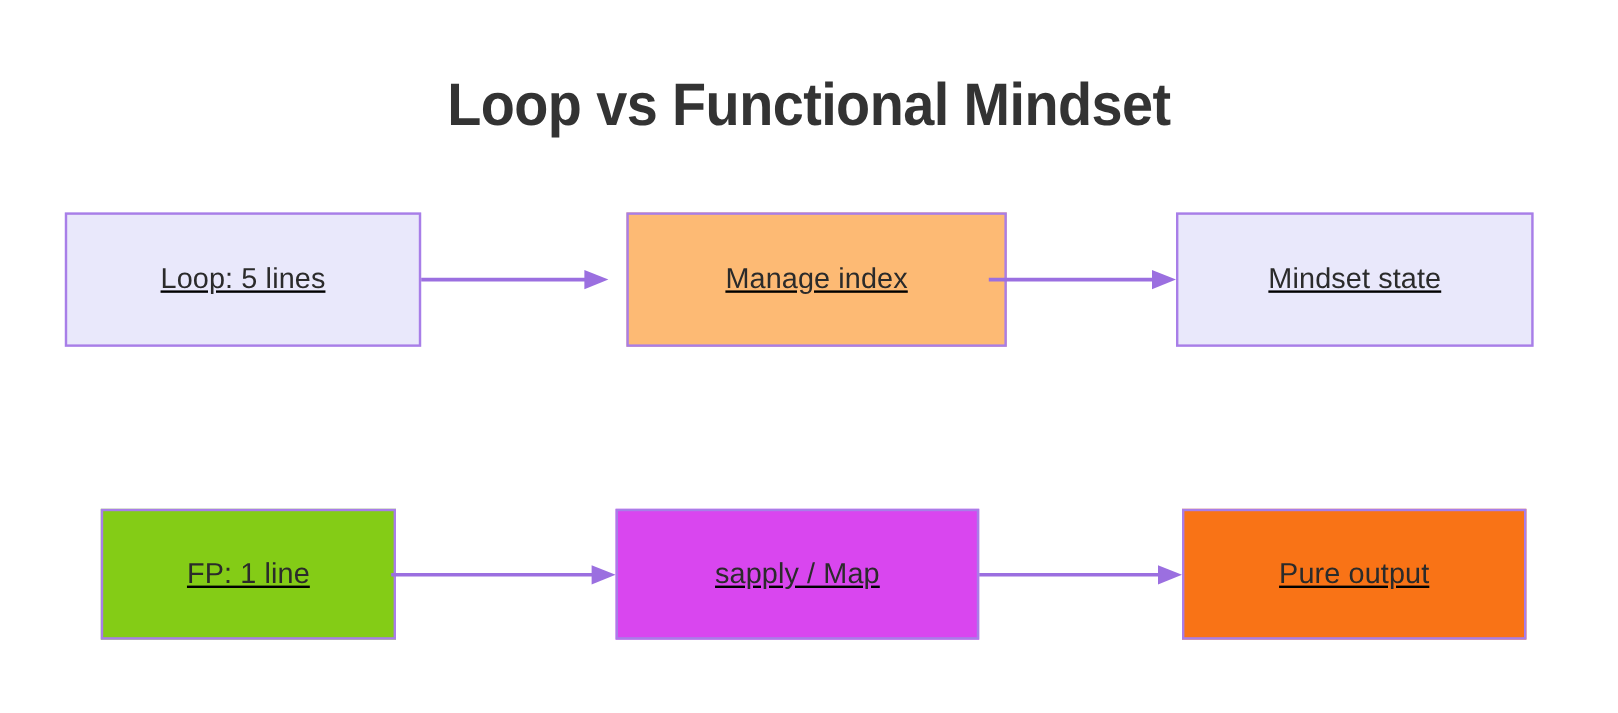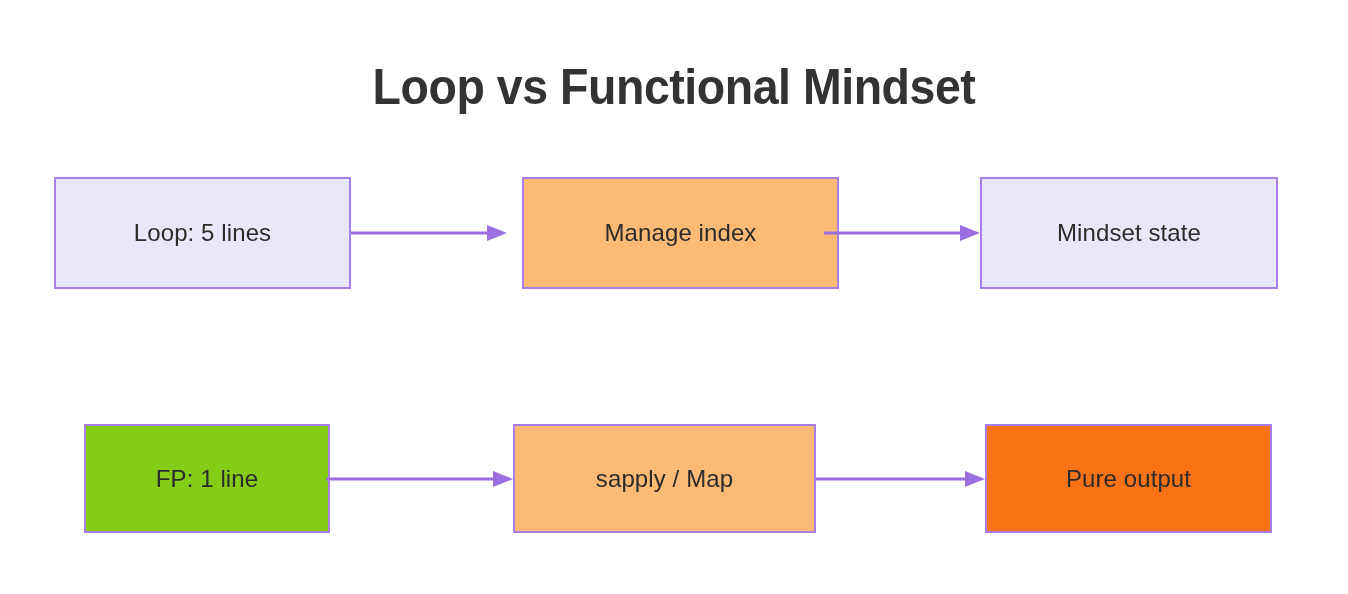--- a/index.html
+++ b/index.html
@@ -34,20 +34,21 @@
     white-space: nowrap;
   }
   .node-box {
     position: absolute;
     box-sizing: border-box;
     background: #e9e8fb;
     border: 2px solid #a87ee8;
     display: flex;
     align-items: center;
     justify-content: center;
+    text-decoration: underline;
   }
   .node-label {
     font-family: "Liberation Sans", sans-serif;
     font-size: 24px;
     font-weight: 400;
     color: #2b2b2b;
     letter-spacing: 0.1px;
     white-space: nowrap;
   }
   .arrow {
@@ -74,21 +75,21 @@
       </div>
       <div class="node-box" style="left: 522px; top: 177px; width: 317px; height: 112px; background: #fdba74; border-color: rgb(168, 126, 232);">
         <span class="node-label" style="color: rgb(43, 43, 43);">Manage index</span>
       </div>
       <div class="node-box" style="left: 980px; top: 177px; width: 298px; height: 112px; background: rgb(233, 232, 251); border-color: rgb(168, 126, 232);">
         <span class="node-label" style="color: rgb(43, 43, 43);">Mindset state</span>
       </div>
       <div class="node-box" style="left: 84px; top: 424px; width: 246px; height: 109px; background: #84cc16; border-color: rgb(168, 126, 232);">
         <span class="node-label" style="color: rgb(43, 43, 43);">FP: 1 line</span>
       </div>
-      <div class="node-box" style="left: 513px; top: 424px; width: 303px; height: 109px; background: #fdba74; border-color: rgb(168, 126, 232);">
+      <div class="node-box" style="left: 513px; top: 424px; width: 303px; height: 109px; background: #d946ef; border-color: rgb(168, 126, 232);">
         <span class="node-label" style="color: rgb(43, 43, 43);">sapply / Map</span>
       </div>
       <div class="node-box" style="left: 985px; top: 424px; width: 287px; height: 109px; background: #f97316; border-color: rgb(168, 126, 232);">
         <span class="node-label" style="color: rgb(43, 43, 43);">Pure output</span>
       </div>
     </div>
   <div id="arrows-layer">
       <div class="arrow" style="left: 351px; top: 223px; width: 156px;">
         <svg width="156" height="20" viewBox="0 0 156 20">
           <line x1="0" y1="10" x2="138" y2="10" stroke="#9b6fe0" stroke-width="3"></line>

